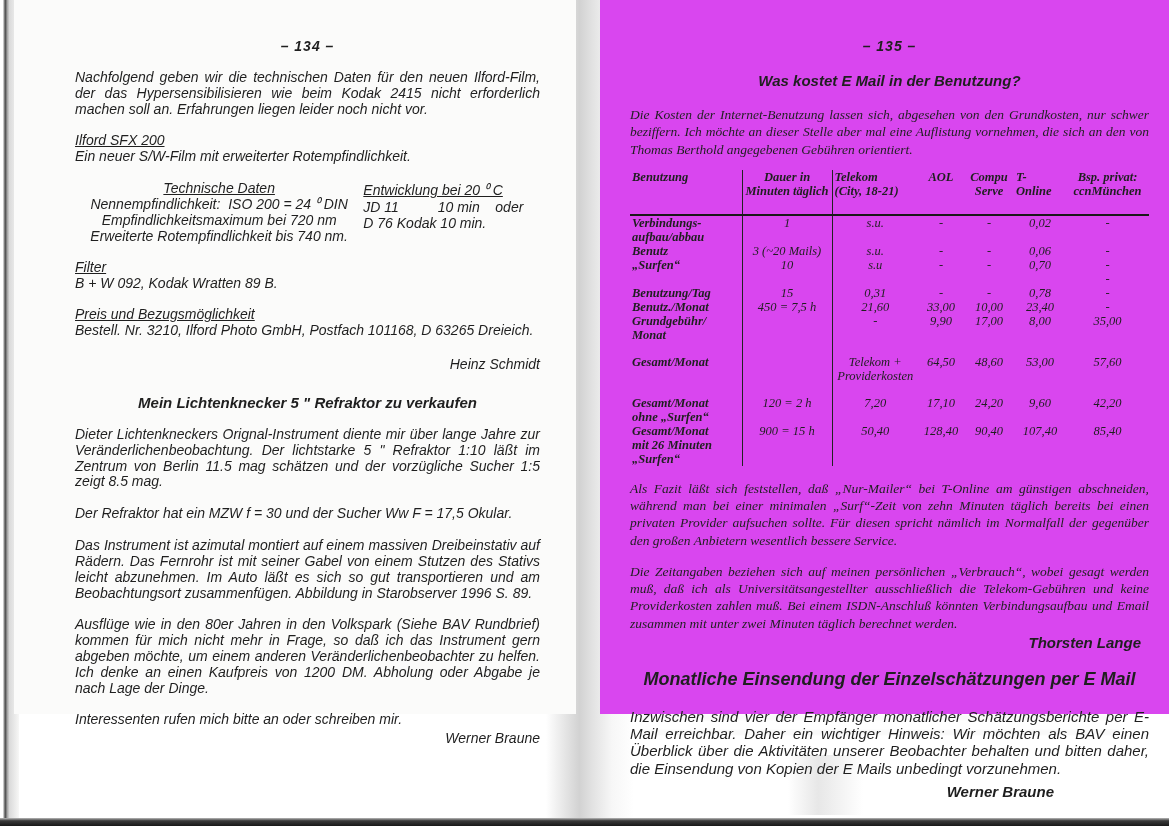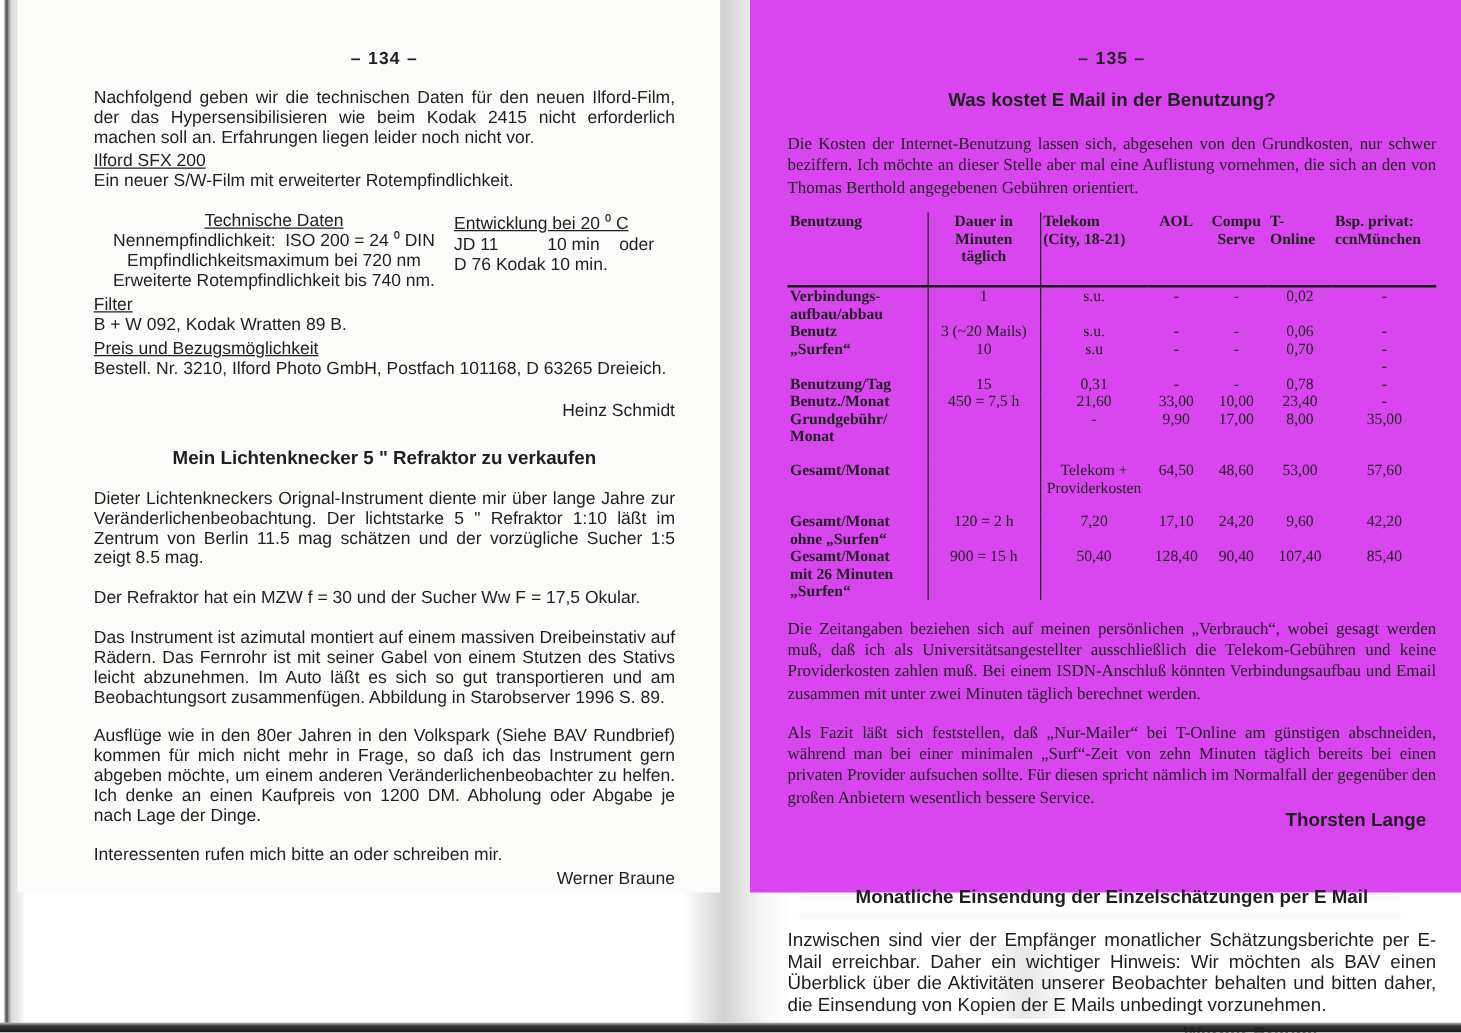--- a/index.html
+++ b/index.html
@@ -31,28 +31,28 @@
     background:linear-gradient(to right,rgba(160,160,160,0) 0%,rgba(160,160,160,0.25) 40%,rgba(160,160,160,0) 100%);
   }
   .bleed{
     position:absolute;opacity:.45;filter:blur(1.2px);pointer-events:none;
     background:repeating-linear-gradient(to bottom,rgba(0,0,0,0) 0 5px,rgba(125,125,125,0.16) 5px 10px,rgba(0,0,0,0) 10px 15px);
   }
   .bleed.b1{left:300px;top:240px;width:250px;height:210px;}
   .bleed.b2{left:930px;top:200px;width:215px;height:420px;}
   .bleed.b3{left:640px;top:620px;width:480px;height:120px;opacity:.3;}
   
-  .page{position:absolute;top:0;height:714px;box-sizing:border-box;}
+  .page{position:absolute;top:0;height:714px;box-sizing:border-box;font-style:italic;}
   .page-left{left:14px;width:562px;padding:0 36px 0 61px;background:#fbfbfa;}
   .page-right{left:600px;width:569px;padding:0 20px 0 30px;background:#d946ef;}
   
   .pageno{margin-top:38px;text-align:center;font-weight:bold;font-size:14px;letter-spacing:1px;}
   .title{margin:18px 0 0 0;text-align:center;font-weight:bold;font-size:15px;}
   .para{margin:16px 0 0 0;font-size:14px;line-height:1.13;text-align:justify;}
-  .head{margin-top:3px;font-size:14px;font-weight:normal;text-decoration:underline;}
+  .head{margin-top:15px;font-size:14px;font-weight:normal;text-decoration:underline;}
   .line{font-size:14px;line-height:1.15;white-space:pre-wrap;}
   .sig{margin-top:18px;text-align:right;font-size:14px;}
   .twocol{display:flex;margin-top:15px;}
   .twocol .c1{width:62%;text-align:center;}
   .twocol .c2{flex:1;}
   .pre{white-space:pre;}
   
   .serif{font-family:"Liberation Serif", serif;}
   .intro{margin:17px 0 0 0;font-size:13.5px;line-height:1.28;text-align:justify;}
   .after{margin:14px 0 0 0;font-size:13.5px;line-height:1.28;text-align:justify;}
@@ -68,21 +68,21 @@
   table.cost th.lbl{text-align:left;}
   table.cost td.lbl{font-weight:bold;text-align:left;}
   table.cost .vr{border-right:1.5px solid #222;}
   table.cost td{text-align:center;}
   table.cost tr.spacer td{height:13px;}
   table.cost td.dauer{text-align:center;}
   
   .para-sans{margin:18px 0 0 0;font-size:15px;line-height:1.15;text-align:justify;}
   .sig-right-inset{margin-top:6px;text-align:right;padding-right:95px;font-size:15px;font-weight:bold;}
   .sig-tl{margin-top:2px;text-align:right;padding-right:8px;font-size:15px;font-weight:bold;}
-  .title2{margin:44px 0 0 0;text-align:center;font-weight:bold;font-size:15px;}
+  .title2{margin:18px 0 0 0;text-align:center;font-weight:bold;font-size:18px;}
 </style>
 </head>
 <body>
 
 <div class="edge-left-line"></div>
 <div class="edge-left-fade"></div>
 <div class="spine-shadow"></div>
 <div class="smudge-bottom"></div>
 <div class="edge-bottom"></div>
 <div class="bleed b1"></div>
@@ -149,21 +149,21 @@
         <th class="lbl vr">Benutzung</th>
         <th class="vr">Dauer in
 Minuten täglich</th>
         <th style="text-align:left;">Telekom
 (City, 18-21)</th>
         <th>AOL</th>
         <th>Compu
 Serve</th>
         <th style="text-align:left;">T-
 Online</th>
-        <th style="text-align:left;">Bsp. privat:
+        <th style="text-align:center;">Bsp. privat:
 ccnMünchen</th>
       </tr>
     </thead>
     <tbody>
       <tr>
         <td class="lbl vr">Verbindungs-
 aufbau/abbau</td>
         <td class="vr dauer">1</td>
         <td>s.u.</td>
         <td>-</td>
@@ -271,20 +271,20 @@
         <td class="vr dauer">900 = 15 h</td>
         <td>50,40</td>
         <td>128,40</td>
         <td>90,40</td>
         <td>107,40</td>
         <td>85,40</td>
       </tr>
     </tbody>
   </table>
 
+  <p class="after serif">Als Fazit läßt sich feststellen, daß „Nur-Mailer“ bei T-Online am günstigen abschneiden, während man bei einer minimalen „Surf“-Zeit von zehn Minuten täglich bereits bei einen privaten Provider aufsuchen sollte. Für diesen spricht nämlich im Normalfall der gegenüber den großen Anbietern wesentlich bessere Service.</p>
   <p class="after serif">Die Zeitangaben beziehen sich auf meinen persönlichen „Verbrauch“, wobei gesagt werden muß, daß ich als Universitätsangestellter ausschließlich die Telekom-Gebühren und keine Providerkosten zahlen muß. Bei einem ISDN-Anschluß könnten Verbindungsaufbau und Email zusammen mit unter zwei Minuten täglich berechnet werden.</p>
-  <p class="after serif">Als Fazit läßt sich feststellen, daß „Nur-Mailer“ bei T-Online am günstigen abschneiden, während man bei einer minimalen „Surf“-Zeit von zehn Minuten täglich bereits bei einen privaten Provider aufsuchen sollte. Für diesen spricht nämlich im Normalfall der gegenüber den großen Anbietern wesentlich bessere Service.</p>
   <div class="sig-tl">Thorsten Lange</div>
 
   <h2 class="title2">Monatliche Einsendung der Einzelschätzungen per E Mail</h2>
   <p class="para-sans">Inzwischen sind vier der Empfänger monatlicher Schätzungsberichte per E- Mail erreichbar. Daher ein wichtiger Hinweis: Wir möchten als BAV einen Überblick über die Aktivitäten unserer Beobachter behalten und bitten daher, die Einsendung von Kopien der E Mails unbedingt vorzunehmen.</p>
   <div class="sig-right-inset">Werner Braune</div>
 </div>
 
 </body></html>

